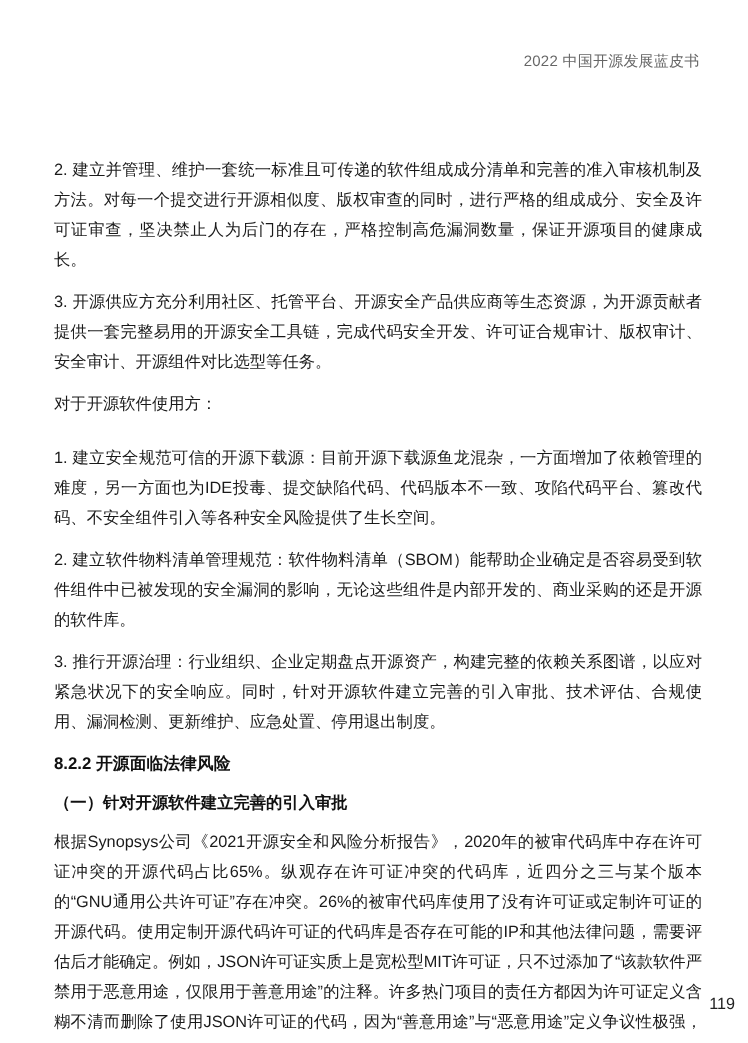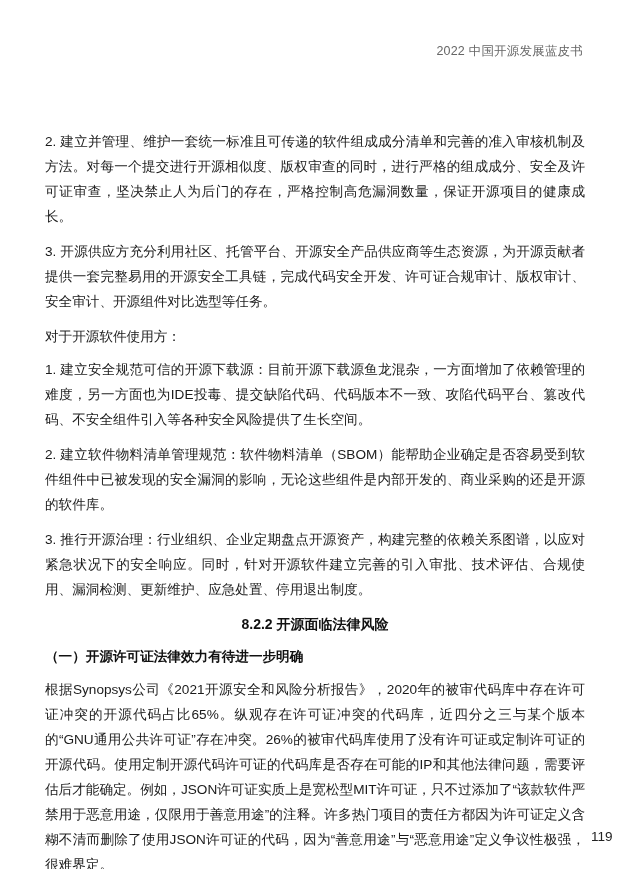--- a/index.html
+++ b/index.html
@@ -2,36 +2,36 @@
 <html><head>
 <meta charset="utf-8">
 <style>
   html, body { margin: 0; padding: 0; background: #ffffff; }
   body { width: 623px; height: 869px; position: relative; overflow: hidden;
          font-family: "Liberation Sans", "DejaVu Sans", sans-serif; color: #1a1a1a; }
   .running-header { position: absolute; top: 43px; right: 40px; font-size: 12.5px;
          color: #666666; letter-spacing: 0.2px; text-align: right; }
   .content { position: absolute; left: 45px; top: 129px; width: 540px; font-size: 13.6px; }
   .para { margin: 0 0 10px 0; line-height: 25px; text-align: justify; }
-  .para.tight { margin-bottom: 8px; }
-  .h3 { font-size: 14px; font-weight: bold; line-height: 25px; margin: 0 0 7px 0; color: #111; text-align: center; }
+  .para.tight { margin-bottom: 20px; }
+  .h3 { font-size: 14px; font-weight: bold; line-height: 25px; margin: 0 0 7px 0; color: #111; }
   .h4 { font-size: 13.6px; font-weight: bold; line-height: 25px; margin: 0 0 8px 0; color: #111; }
   .page-number { position: absolute; top: 829px; left: 591px; font-size: 13.5px; color: #222; }
 </style>
 </head>
 <body>
 
 <div class="running-header">2022 中国开源发展蓝皮书</div>
 
 <div class="content">
   <p class="para">2. 建立并管理、维护一套统一标准且可传递的软件组成成分清单和完善的准入审核机制及方法。对每一个提交进行开源相似度、版权审查的同时，进行严格的组成成分、安全及许可证审查，坚决禁止人为后门的存在，严格控制高危漏洞数量，保证开源项目的健康成长。</p>
   <p class="para">3. 开源供应方充分利用社区、托管平台、开源安全产品供应商等生态资源，为开源贡献者提供一套完整易用的开源安全工具链，完成代码安全开发、许可证合规审计、版权审计、安全审计、开源组件对比选型等任务。</p>
   <p class="para tight">对于开源软件使用方：</p>
   <p class="para">1. 建立安全规范可信的开源下载源：目前开源下载源鱼龙混杂，一方面增加了依赖管理的难度，另一方面也为IDE投毒、提交缺陷代码、代码版本不一致、攻陷代码平台、篡改代码、不安全组件引入等各种安全风险提供了生长空间。</p>
   <p class="para">2. 建立软件物料清单管理规范：软件物料清单（SBOM）能帮助企业确定是否容易受到软件组件中已被发现的安全漏洞的影响，无论这些组件是内部开发的、商业采购的还是开源的软件库。</p>
   <p class="para">3. 推行开源治理：行业组织、企业定期盘点开源资产，构建完整的依赖关系图谱，以应对紧急状况下的安全响应。同时，针对开源软件建立完善的引入审批、技术评估、合规使用、漏洞检测、更新维护、应急处置、停用退出制度。</p>
   <h3 class="h3">8.2.2 开源面临法律风险</h3>
-  <h4 class="h4">（一）开源许可证法律效力有待进一步明确</h4>
+  <h4 class="h4">（一）针对开源软件建立完善的引入审批</h4>
   <p class="para">根据Synopsys公司《2021开源安全和风险分析报告》，2020年的被审代码库中存在许可证冲突的开源代码占比65%。纵观存在许可证冲突的代码库，近四分之三与某个版本的“GNU通用公共许可证”存在冲突。26%的被审代码库使用了没有许可证或定制许可证的开源代码。使用定制开源代码许可证的代码库是否存在可能的IP和其他法律问题，需要评估后才能确定。例如，JSON许可证实质上是宽松型MIT许可证，只不过添加了“该款软件严禁用于恶意用途，仅限用于善意用途”的注释。许多热门项目的责任方都因为许可证定义含糊不清而删除了使用JSON许可证的代码，因为“善意用途”与“恶意用途”定义争议性极强，很难界定。</p>
 
 </div>
 
 <div class="page-number">119</div>
 
 </body></html>

